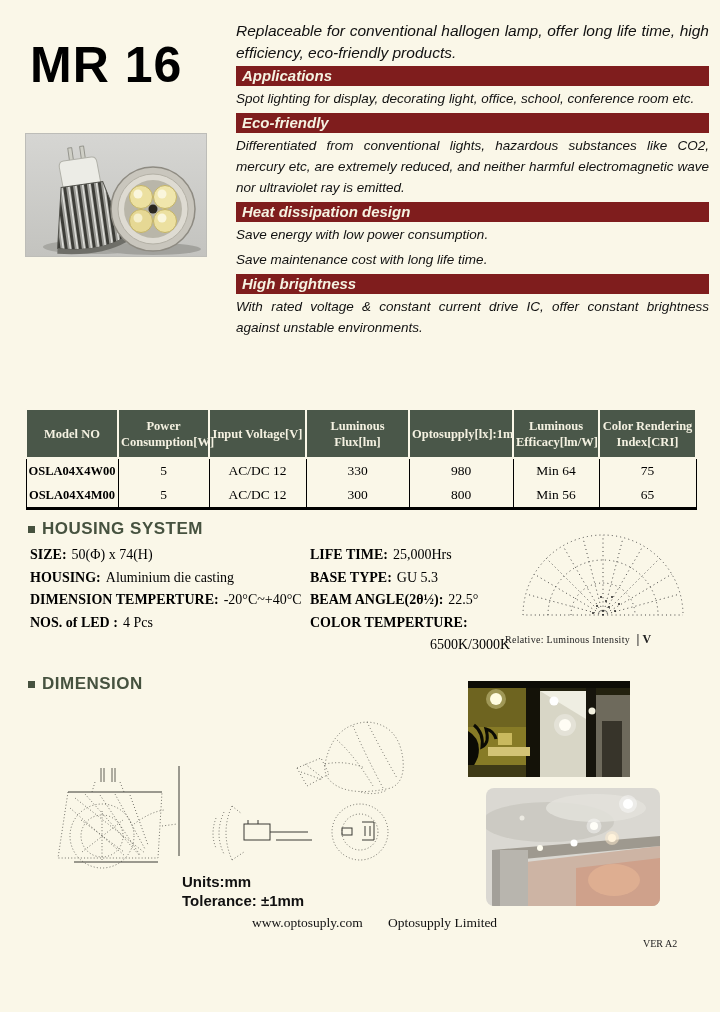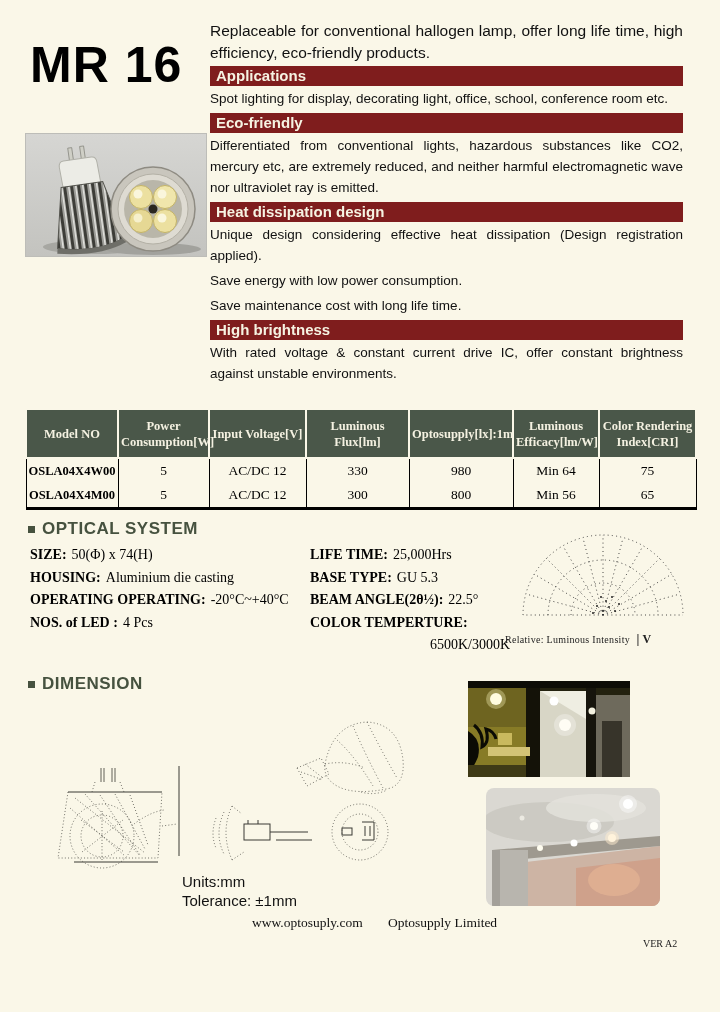--- a/index.html
+++ b/index.html
@@ -17,21 +17,21 @@
     letter-spacing:1px;color:#000;line-height:1.1;
     font-family:"Liberation Sans",sans-serif;
   }
   .product-photo{
     left:25px;top:133px;width:182px;height:124px;
     background:linear-gradient(180deg,#d6d6d3,#c3c3bf);
     box-shadow:0 0 0 1px #bdbdb8 inset;
   }
 
   
-  .right-col{left:210px;top:20px;width:473px;}
+  .right-col{left:236px;top:20px;width:473px;font-style:italic;}
   .intro{font-size:15.5px;line-height:22px;text-align:justify;margin-bottom:2px;font-weight:500;}
   .feature-bar{
     height:20px;background:#7f1d1d;color:#f6f3e2;
     font-size:15px;font-weight:bold;line-height:20px;
     padding-left:6px;margin-top:2px;
   }
   .feature-body{font-size:13.5px;line-height:21px;text-align:justify;padding:2px 0 2px 0;}
 
   
   .spec-table{
@@ -64,21 +64,21 @@
   .opt-col{font-family:"Liberation Serif",serif;font-size:14px;line-height:22.5px;color:#000;}
   .opt-col b{margin-right:5px;}
   .ct-value{padding-left:42px;text-align:right;}
   .diagram-caption{
     font-family:"Liberation Serif",serif;font-size:10px;color:#222;
     letter-spacing:.3px;
   }
   .diagram-caption .bar-sep{font-size:13px;font-weight:bold;margin-left:3px;}
 
   
-  .units-text{font-size:15px;font-weight:normal;line-height:19px;text-align:center;}
+  .units-text{font-size:15px;font-weight:bold;line-height:19px;text-align:center;}
   .footer-link{font-family:"Liberation Serif",serif;font-size:13.5px;color:#111;text-decoration:none;}
   .ver{font-family:"Liberation Serif",serif;font-size:10px;color:#222;}
   .photo{overflow:hidden;}
 </style>
 </head>
 <body>
 
 <div class="abs brand">MR 16</div>
 
 <div class="abs product-photo">
@@ -120,21 +120,20 @@
 <div class="abs right-col">
   <div class="intro">Replaceable for conventional hallogen lamp, offer long life time, high efficiency, eco-friendly products.</div>
 
   <div class="feature-bar">Applications</div>
   <div class="feature-body">Spot lighting for display, decorating light, office, school, conference room etc.</div>
 
   <div class="feature-bar">Eco-friendly</div>
   <div class="feature-body">Differentiated from conventional lights, hazardous substances like CO2, mercury etc, are extremely reduced, and neither harmful electromagnetic wave nor ultraviolet ray is emitted.</div>
 
   <div class="feature-bar">Heat dissipation design</div>
-  <div class="feature-body">Unique design considering effective heat dissipation (Design registration applied).</div>
 
   <div class="feature-body">Save energy with low power consumption.</div>
 
   <div class="feature-body">Save maintenance cost with long life time.</div>
 
   <div class="feature-bar">High brightness</div>
   <div class="feature-body">With rated voltage &amp; constant current drive IC, offer constant brightness against unstable environments.</div>
 </div>
 
 <table class="abs spec-table">
@@ -175,27 +174,27 @@
       <td>300</td>
       <td>800</td>
       <td>Min 56</td>
       <td>65</td>
     </tr>
   </tbody>
 </table>
 
 <div class="abs sec-heading" style="left:28px;top:519px;">
   <span class="bullet"></span>
-  <span>OPTICAL SYSTEM</span>
+  <span>HOUSING SYSTEM</span>
 </div>
 
 <div class="abs opt-col" style="left:30px;top:544px;width:285px;">
   <div><b>SIZE:</b><span>50(Φ) x 74(H)</span></div>
   <div><b>HOUSING:</b><span>Aluminium die casting</span></div>
-  <div><b>OPERATING OPERATING:</b><span>-20°C~+40°C</span></div>
+  <div><b>DIMENSION TEMPERTURE:</b><span>-20°C~+40°C</span></div>
   <div><b>NOS. of LED :</b><span>4 Pcs</span></div>
 </div>
 
 <div class="abs opt-col" style="left:310px;top:544px;width:200px;">
   <div><b>LIFE TIME:</b><span>25,000Hrs</span></div>
   <div><b>BASE TYPE:</b><span>GU 5.3</span></div>
   <div><b>BEAM ANGLE(2θ½):</b><span>22.5°</span></div>
   <div><b>COLOR TEMPERTURE:</b><span></span></div>
   <div class="ct-value">6500K/3000K</div>
 </div>

